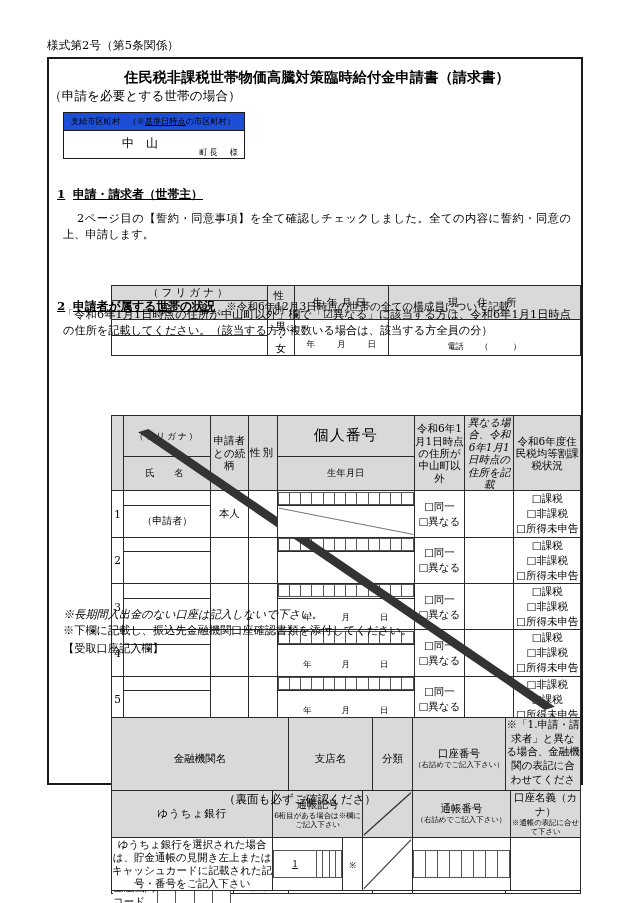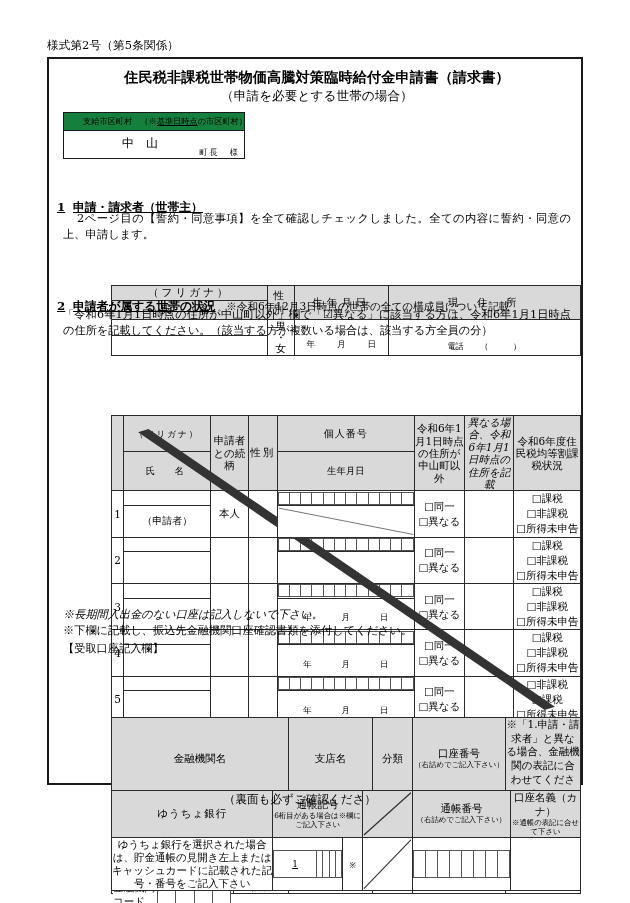--- a/index.html
+++ b/index.html
@@ -24,33 +24,33 @@
     border:2px solid #1a1a1a;
     box-sizing:border-box;
   }
 
   
   .title1{
     position:absolute;left:0;top:9px;width:536px;text-align:center;
     font-size:14.2px;font-weight:bold;letter-spacing:.1px;white-space:nowrap;
   }
   .title2{
-    position:absolute;left:0;top:29px;width:536px;text-align:center;
+    position:absolute;left:0;top:29px;width:536px;text-align:left;
     font-size:12.6px;letter-spacing:.1px;white-space:nowrap;
   }
 
   
   .muni{
     position:absolute;left:14px;top:53px;width:182px;height:47px;
     border:1.4px solid #1a1a1a;box-sizing:border-box;background:#fff;
   }
   .muni-hd{
-    height:17px;line-height:17px;background:#15803d;
+    height:17px;line-height:17px;background:#1d4ed8;
     border-bottom:1px solid #1a1a1a;
-    font-size:8.2px;padding-left:19px;white-space:nowrap;
+    font-size:8.2px;padding-left:7px;white-space:nowrap;
   }
   .muni-hd u{text-decoration:underline;}
   .muni-body{position:relative;height:28px;}
   .muni-name{
     position:absolute;left:0;top:4px;width:152px;text-align:center;
     font-size:12px;letter-spacing:12px;text-indent:12px;
   }
   .muni-cho{
     position:absolute;right:4px;bottom:1px;font-size:8.2px;letter-spacing:2px;
   }
@@ -162,21 +162,21 @@
       <div class="muni-hd"><span>支給市区町村　（※</span><u>基準日時点</u><span>の市区町村）</span></div>
       <div class="muni-body">
         <div class="muni-name">中山</div>
         <div class="muni-cho">町長　様</div>
       </div>
     </div>
 
 
     <div class="pledge"><span class="ind"></span><span>2ページ目の【誓約・同意事項】を全て確認しチェックしました。全ての内容に誓約・同意の上、申請します。</span></div>
 
-    <div class="sec" style="left:8px;top:141px;text-decoration:underline;">
+    <div class="sec" style="left:8px;top:128px;text-decoration:underline;">
       <span class="num">1</span><span class="nm">申請・請求者（世帯主）</span>
     </div>
 
     <table class="ft" id="t1">
       <tbody>
           <tr>
         <td class="hdr dashline" style="width:169px;height:14px;"><span class="t1-furi">（フリガナ）</span></td>
         <td class="hdr t1-h" rowspan="2" style="width:28px;">性別</td>
         <td class="hdr t1-h" rowspan="2" style="width:100px;">生年月日</td>
         <td class="hdr t1-h" rowspan="2" style="width:210px;">現　住　所</td>
@@ -210,21 +210,21 @@
     <div class="s2note"><span class="ind"></span><span>「令和6年1月1日時点の住所が中山町以外」欄で「☑異なる」に該当する方は、令和6年1月1日時点の住所を記載してください。（該当する方が複数いる場合は、該当する方全員の分）</span></div>
 
     <table class="ft" id="t2">
 
       <tbody>
           <tr>
         <td class="hdr" rowspan="2" style="width:12px;">&nbsp;</td>
         <td class="hdr dashline" style="width:93px;height:15px;"><span style="font-size:8.6px;letter-spacing:2px;">（フリガナ）</span></td>
         <td class="hdr h-mid" rowspan="2" style="width:40px;">申請者との続柄</td>
         <td class="hdr h-big" rowspan="2" style="width:30px;">性別</td>
-        <td class="hdr" style="width:152px;height:15px;"><span style="font-size:10px;letter-spacing:1px;">個人番号</span></td>
+        <td class="hdr" style="width:152px;height:15px;"><span style="font-size:15px;letter-spacing:1px;">個人番号</span></td>
         <td class="hdr h-small" rowspan="2" style="width:50px;">令和6年1月1日時点の住所が中山町以外</td>
         <td class="hdr h-small" rowspan="2" style="width:52px;font-style:italic;">異なる場合、令和6年1月1日時点の住所を記載</td>
         <td class="hdr h-small" rowspan="2" style="width:66px;">令和6年度住民税均等割課税状況</td>
       </tr>
       <tr>
         <td class="hdr" style="height:16px;"><span style="font-size:9.4px;letter-spacing:5px;">氏　名</span></td>
         <td class="hdr" style="height:16px;"><span style="font-size:9.4px;">生年月日</span></td>
       </tr>
 
       <tr>

